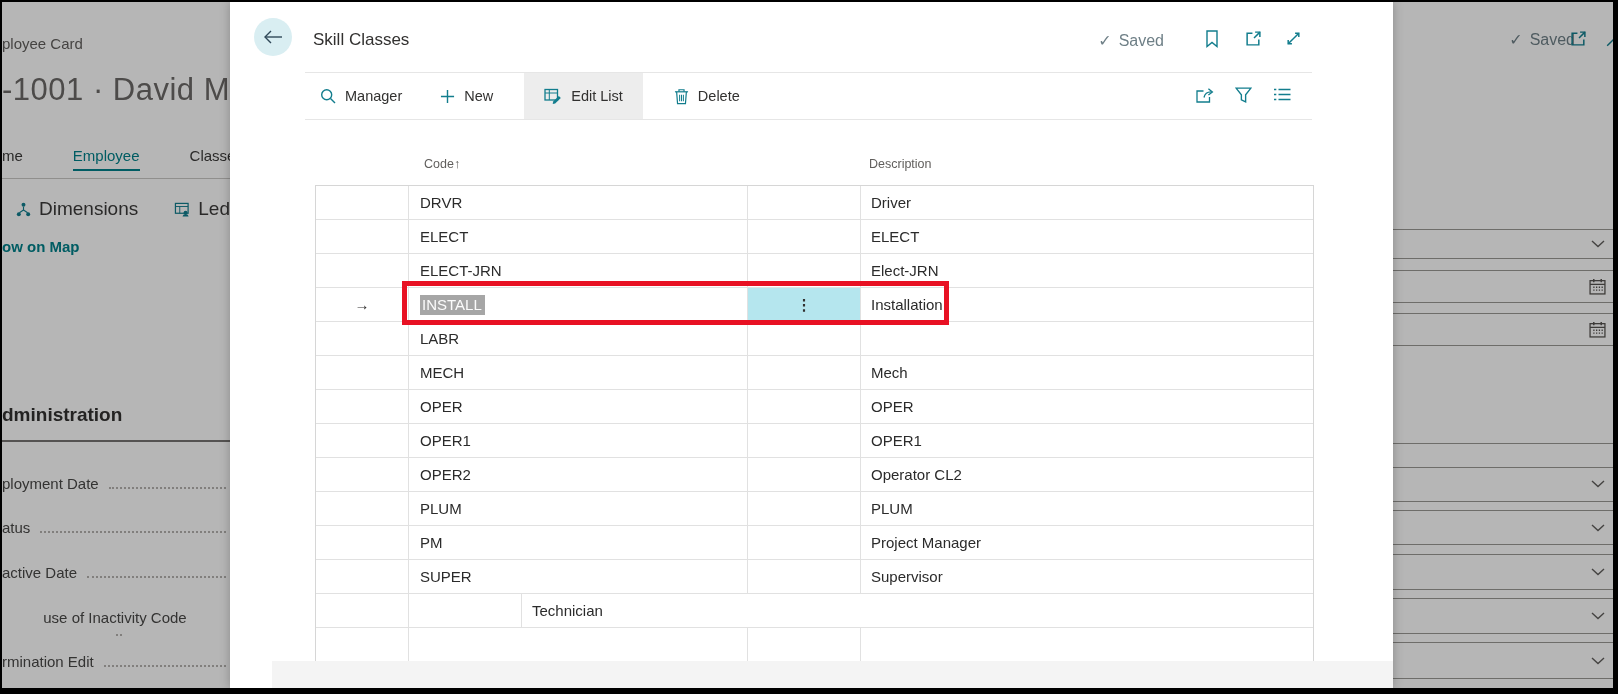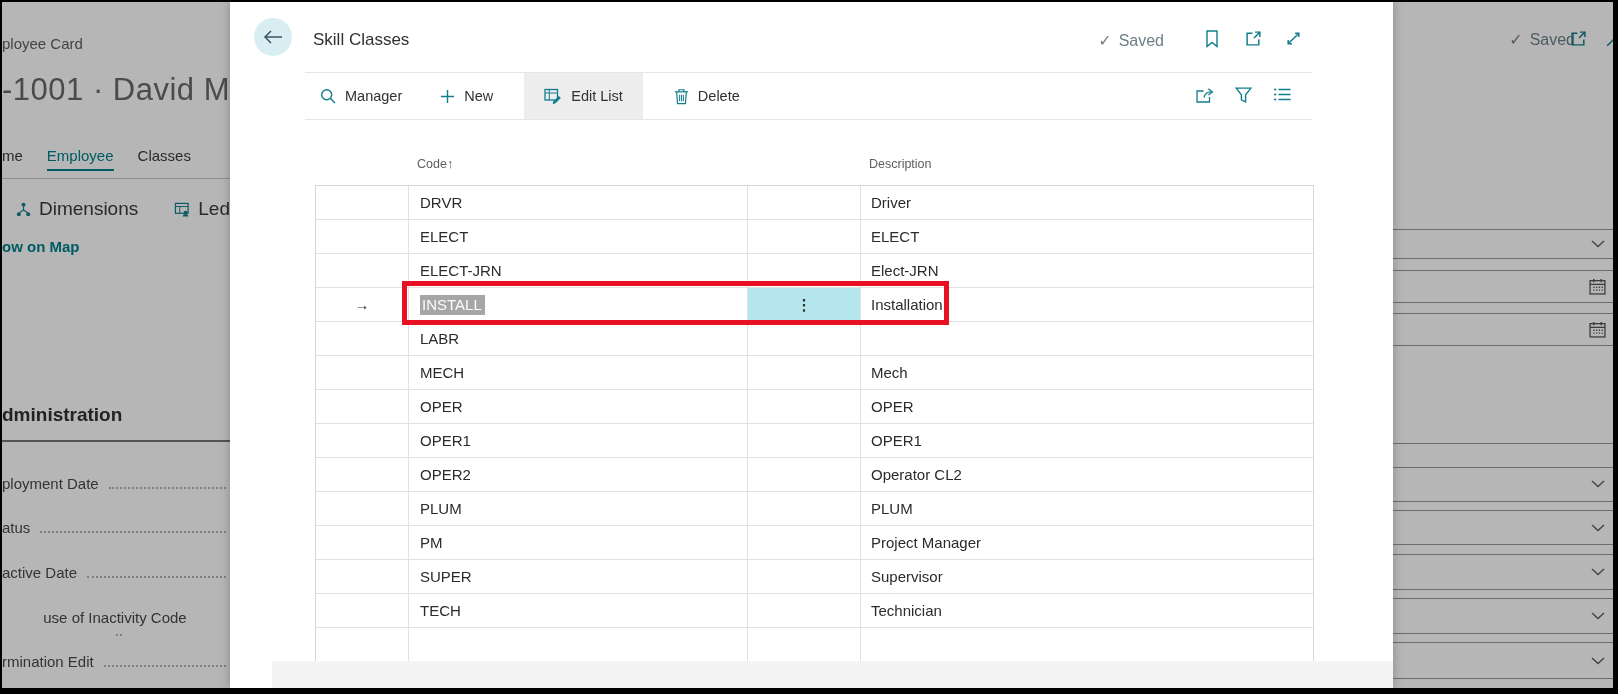--- a/index.html
+++ b/index.html
@@ -8,21 +8,21 @@
   .abs{position:absolute;}
   svg{display:block;}
 
   
   .left-page{position:absolute;left:0;top:0;width:228px;height:686px;background:#fdfdfd;overflow:hidden;}
   .right-page{position:absolute;left:1389px;top:0;width:222px;height:686px;background:#fdfdfd;overflow:hidden;}
   .scrim{position:absolute;left:0;top:0;right:0;bottom:0;background:rgba(0,0,0,0.28);z-index:5;}
 
   .lp-caption{left:0;top:33px;font-size:15px;color:#605e5c;white-space:nowrap;}
   .lp-title{left:0;top:70px;font-size:31px;font-weight:400;color:#6b6967;white-space:nowrap;letter-spacing:.5px;}
-  .lp-tabs{left:0;top:145px;display:flex;gap:24px;font-size:15px;color:#3b3a39;white-space:nowrap;}
+  .lp-tabs{left:0;top:145px;display:flex;gap:50px;font-size:15px;color:#3b3a39;white-space:nowrap;}
   .lp-tab{padding-bottom:5px;}
   .lp-tab.active{color:#008089;border-bottom:2px solid #008089;}
   .lp-rule1{left:0;top:176px;width:228px;border-top:1px solid #c8c6c4;}
   .lp-actions{left:14px;top:196px;display:flex;gap:36px;font-size:19px;color:#3b3a39;white-space:nowrap;}
   .lp-action{display:flex;align-items:center;gap:8px;}
   .lp-action .ic{color:#127d8d;}
   .lp-link{left:0;top:236px;font-size:15px;font-weight:700;color:#008089;white-space:nowrap;}
   .lp-heading{left:0;top:402px;font-size:19px;font-weight:700;color:#323130;white-space:nowrap;}
   .lp-rule2{left:0;top:438px;width:228px;border-top:2px solid #777472;}
   .lp-field{left:0;width:226px;display:flex;align-items:center;font-size:15px;color:#494847;white-space:nowrap;}
@@ -45,21 +45,21 @@
 
   .tb-line-top{left:75px;top:70px;width:1007px;border-top:1px solid #e6e6e6;}
   .tb-line-bot{left:75px;top:117px;width:1007px;border-top:1px solid #e6e6e6;}
   .toolbar{left:75px;top:71px;height:46px;display:flex;align-items:center;font-size:14.5px;color:#323130;}
   .tb-btn{display:flex;align-items:center;gap:9px;height:46px;padding:0 15px;white-space:nowrap;cursor:default;}
   .tb-btn .ic{color:#127d8d;}
   .tb-btn.hl{background:#ededed;padding:0 20px;}
   .tb-right{top:85px;right:102px;display:flex;gap:21px;color:#127d8d;}
 
   
-  .th-code{left:187px;top:155px;font-size:12.5px;color:#605e5c;display:flex;align-items:center;}
+  .th-code{left:194px;top:155px;font-size:12.5px;color:#605e5c;display:flex;align-items:center;}
   .th-desc{left:639px;top:155px;font-size:12.5px;color:#605e5c;}
   .grid{left:85px;top:183px;width:997px;border:1px solid #d6d6d6;}
   .trow{display:flex;height:33px;border-bottom:1px solid #e1e1e1;background:#fff;text-align:right;}
   .trow:last-child{border-bottom:none;}
   .cell{box-sizing:border-box;display:flex;align-items:center;font-size:15px;color:#2b2b2b;overflow:hidden;white-space:nowrap;}
   .c-sel{width:93px;border-right:1px solid #e1e1e1;justify-content:center;color:#323130;}
   .c-code{width:339px;border-right:1px solid #e1e1e1;padding-left:11px;}
   .c-mid{width:113px;border-right:1px solid #e1e1e1;justify-content:center;}
   .c-desc{flex:1;padding-left:10px;}
   .trow.selected .c-mid{background:#b5e6ee;color:#323130;font-weight:700;}
@@ -411,21 +411,20 @@
         <div class="cell c-desc">Project Manager</div>
       </div>
       <div class="trow">
         <div class="cell c-sel"></div>
         <div class="cell c-code">SUPER</div>
         <div class="cell c-mid"></div>
         <div class="cell c-desc">Supervisor</div>
       </div>
       <div class="trow">
         <div class="cell c-sel"></div>
-        <div class="cell c-code">TECH</div>
         <div class="cell c-mid"></div>
         <div class="cell c-desc">Technician</div>
       </div>
       <div class="trow">
         <div class="cell c-sel"></div>
         <div class="cell c-code"></div>
         <div class="cell c-mid"></div>
         <div class="cell c-desc"></div>
       </div>
     </div>

